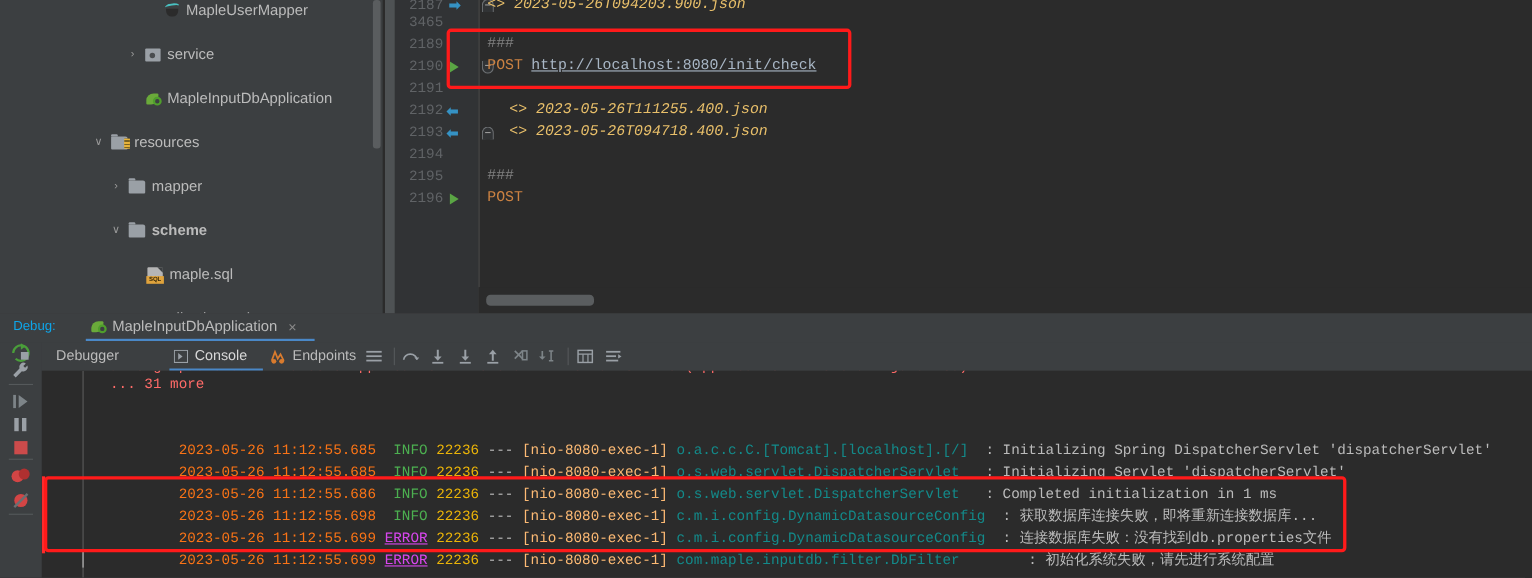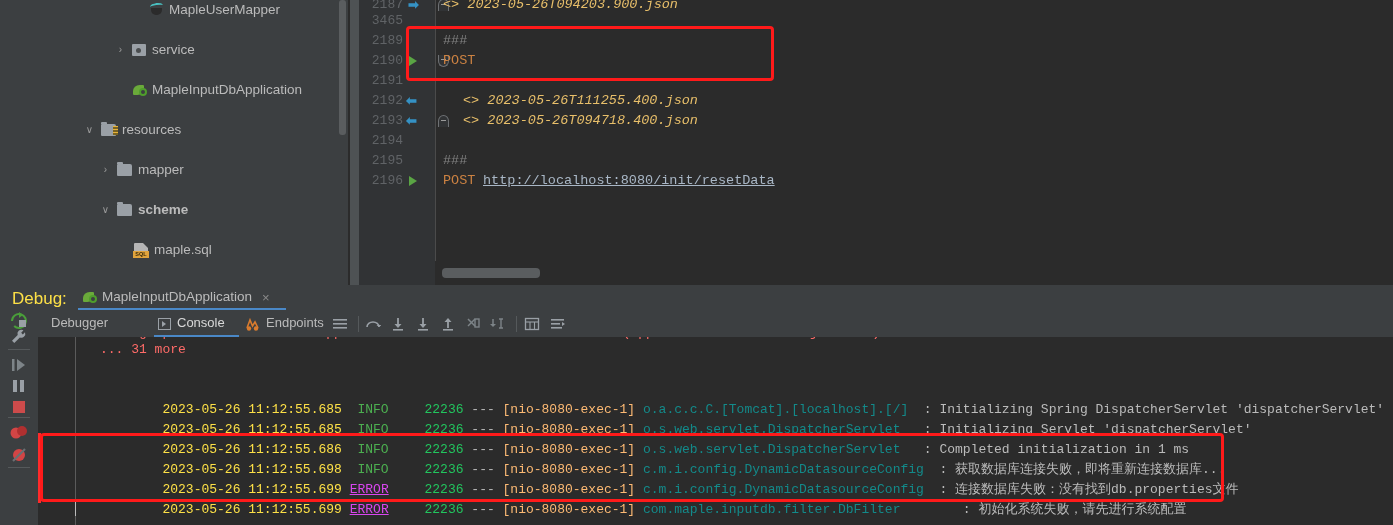--- a/index.html
+++ b/index.html
@@ -161,21 +161,21 @@
   }
 
   
   .debug-panel {
     position:absolute; left:0; top:285px; width:1393px; height:240px; background:#3c3f41;
   }
   .debug-header {
     position:absolute; left:0; top:0; width:1393px; height:26px; background:#3c3f41;
   }
   .debug-label {
-    position:absolute; left:12px; top:4px; color:#fde047; font-size:17px;
+    position:absolute; left:12px; top:4px; color:#0ea5e9; font-size:12px;
   }
   .debug-tab {
     position:absolute; left:78px; top:0px; height:26px; padding:0 4px;
   }
   .debug-tab-text {
     position:absolute; left:24px; top:4px; color:#bbbbbb; font-size:13.5px; white-space:nowrap;
   }
   .debug-tab-underline {
     position:absolute; left:0px; bottom:1px; width:208px; height:2px; background:#4a88c7;
   }
@@ -200,24 +200,24 @@
     position:absolute; left:38px; top:52px; width:1355px; height:473px;
     background:#2b2b2b; overflow:hidden;
   }
   .console-vline {
     position:absolute; left:37px; top:0; width:1px; height:473px; background:#5b5b5b;
   }
   .log-line {
     position:absolute; left:0; height:20px; line-height:20px; white-space:pre;
     font-family:"Liberation Mono","DejaVu Sans Mono",monospace; font-size:13px;
   }
-  .lg-time { color:#fde047;margin-top:20px; }
+  .lg-time { color:#f97316;margin-top:20px; }
   .lg-info { color:#4caf50; }
   .lg-error { color:#d946ef;text-decoration:underline; }
-  .lg-pid { color:#22c55e;margin-left:28px; }
+  .lg-pid { color:#eab308; }
   .lg-dash { color:#bbbbbb; }
   .lg-thread { color:#fdba74; }
   .lg-class { color:#138a8a; }
   .lg-msg { color:#bbbbbb; }
   .lg-stack { color:#ff6b68; }
   .caret {
     position:absolute; width:1px; background:#bbbbbb;
   }
   .console-scrollthumb {
     position:absolute; left:0px; width:3px; background:#ff2a2a;
@@ -305,20 +305,21 @@
       <div class="ed-line" style="top:31px;">
         <span class="lineno">2189</span>
         <span class="code c-comment">###</span>
       </div>
 
       <div class="ed-line" style="top:51px;">
         <span class="lineno">2190</span>
         <span class="run-tri" style="left:50px; top:5px;"></span>
         <span class="fold-marker down" style="left:79px; top:4px;"></span>
         <span class="code c-method" style="left:84px;">POST</span>
+        <span class="code c-url" style="left:124px;">http://localhost:8080/init/check</span>
       </div>
 
       <div class="ed-line" style="top:71px;">
         <span class="lineno">2191</span>
       </div>
 
       <div class="ed-line" style="top:91px;">
         <span class="lineno">2192</span>
         <span class="blue-arrow" style="left:47px; top:3px;">⬅</span>
         <span class="code c-json" style="left:104px;">&lt;&gt; 2023-05-26T111255.400.json</span>
@@ -337,21 +338,20 @@
 
       <div class="ed-line" style="top:151px;">
         <span class="lineno">2195</span>
         <span class="code c-comment">###</span>
       </div>
 
       <div class="ed-line" style="top:171px;">
         <span class="lineno">2196</span>
         <span class="run-tri" style="left:50px; top:5px;"></span>
         <span class="code c-method" style="left:84px;">POST</span>
-        <span class="code c-url" style="left:124px;">http://localhost:8080/init/resetData</span>
       </div>
 
       <div class="ed-vscroll"></div>
       <div class="ed-hscroll-track"></div>
       <div class="ed-hscroll"></div>
     </div>
 
     <div class="hl-box" style="left:406px; top:26px; width:368px; height:55px;"></div>
   </div>
 

